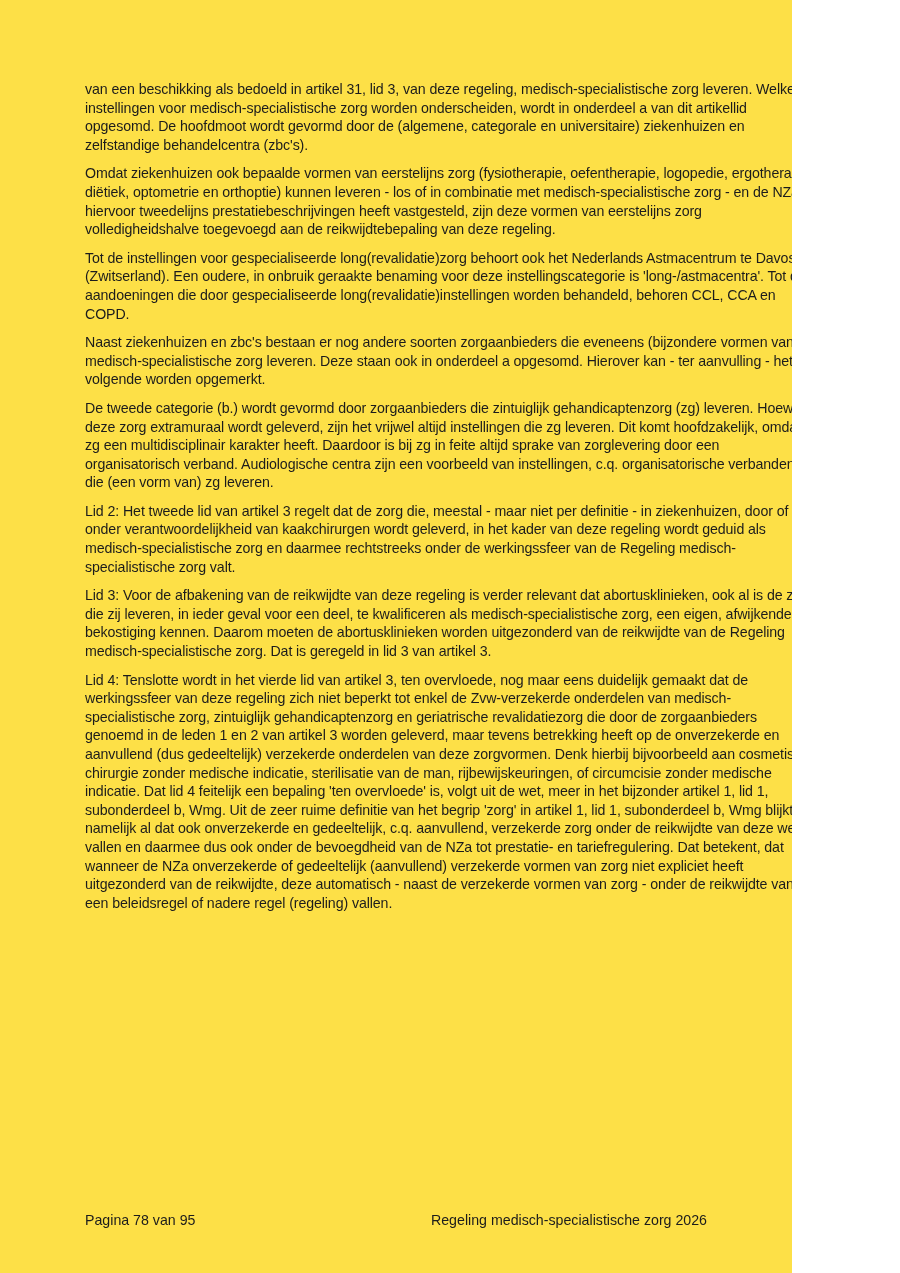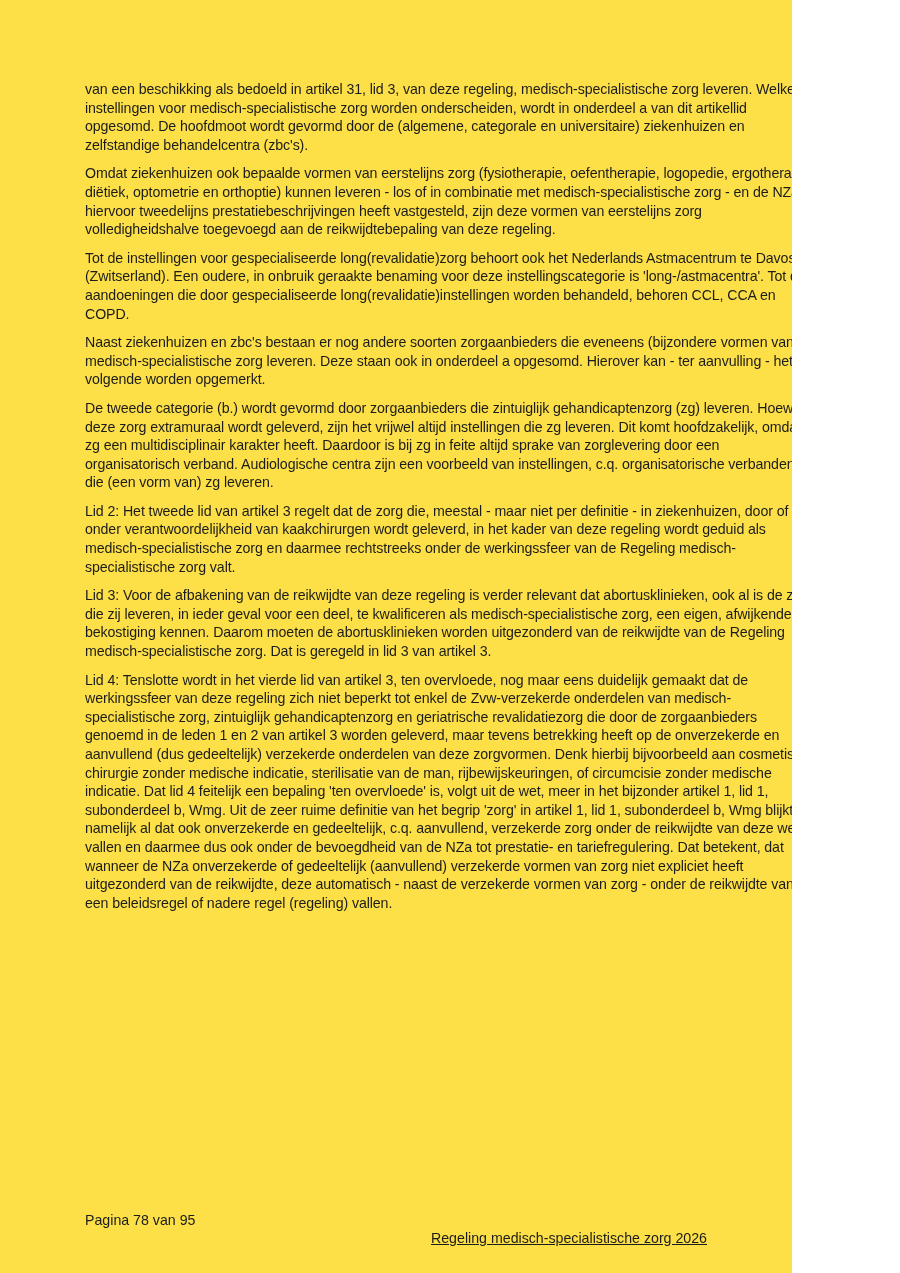--- a/index.html
+++ b/index.html
@@ -33,24 +33,23 @@
   .footer {
     position: absolute;
     left: 85px;
     right: 85px;
     top: 1211px;
     display: flex;
     justify-content: space-between;
     font-size: 14.2px;
     line-height: 18px;
     color: #1c1c1c;
-    flex-direction: column;
   }
   .footer-left { text-align: left; }
-  .footer-right { text-align: right; text-decoration: underline; }
+  .footer-right { text-align: right; }
 </style>
 </head>
 <body>
 
 <div class="page">
   <div class="content">
 
   <p class="para">van een beschikking als bedoeld in artikel 31, lid 3, van deze regeling, medisch-specialistische zorg leveren. Welke instellingen voor medisch-specialistische zorg worden onderscheiden, wordt in onderdeel a van dit artikellid opgesomd. De hoofdmoot wordt gevormd door de (algemene, categorale en universitaire) ziekenhuizen en zelfstandige behandelcentra (zbc's).</p>
       <p class="para">Omdat ziekenhuizen ook bepaalde vormen van eerstelijns zorg (fysiotherapie, oefentherapie, logopedie, ergotherapie, diëtiek, optometrie en orthoptie) kunnen leveren - los of in combinatie met medisch-specialistische zorg - en de NZa hiervoor tweedelijns prestatiebeschrijvingen heeft vastgesteld, zijn deze vormen van eerstelijns zorg volledigheidshalve toegevoegd aan de reikwijdtebepaling van deze regeling.</p>
       <p class="para">Tot de instellingen voor gespecialiseerde long(revalidatie)zorg behoort ook het Nederlands Astmacentrum te Davos (Zwitserland). Een oudere, in onbruik geraakte benaming voor deze instellingscategorie is 'long-/astmacentra'. Tot de aandoeningen die door gespecialiseerde long(revalidatie)instellingen worden behandeld, behoren CCL, CCA en COPD.</p>

